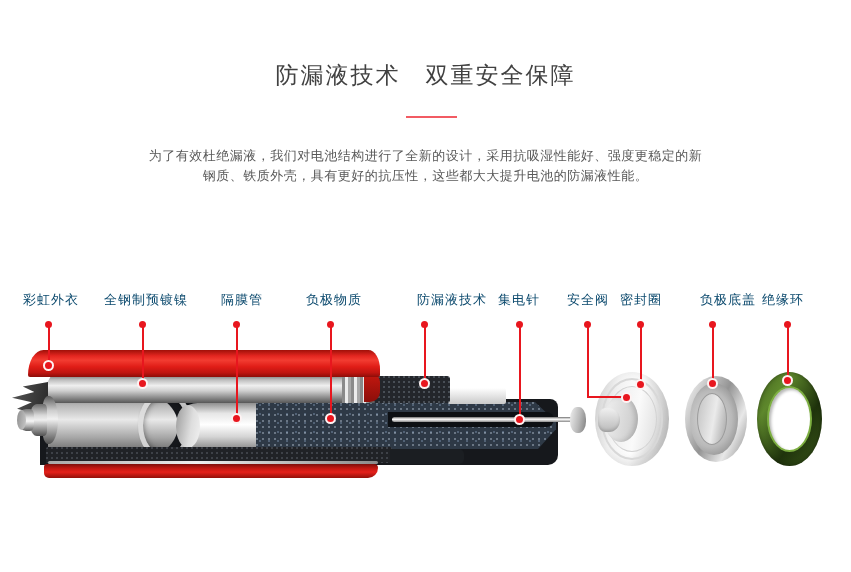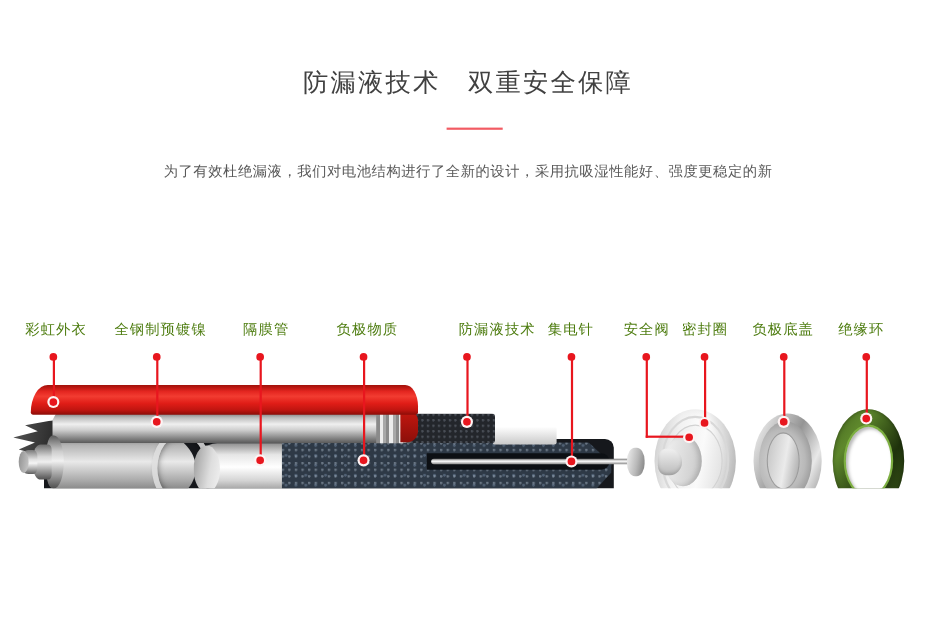--- a/index.html
+++ b/index.html
@@ -1,28 +1,28 @@
 <!DOCTYPE html>
 <html><head>
 <meta charset="utf-8">
 <style>
   html,body{margin:0;padding:0;background:#fff;}
-  .page{position:relative;width:851px;height:444px;background:#ffffff;overflow:hidden;
+  .page{position:relative;width:851px;height:572px;background:#ffffff;overflow:hidden;
         font-family:"Liberation Sans","DejaVu Sans",sans-serif;}
 
   
   .title{position:absolute;top:60px;left:0;right:0;text-align:center;
          font-size:23px;letter-spacing:2px;color:#414141;}
   .title-underline{position:absolute;top:116px;left:406px;width:51px;height:2px;background:#f25b63;}
   .intro{position:absolute;top:146px;left:0;right:0;text-align:center;
          font-size:13px;line-height:20px;color:#595959;letter-spacing:.5px;}
 
   
   .part-label{position:absolute;top:291px;transform:translateX(-50%);
-              font-size:13px;color:#4d7c0f;white-space:nowrap;letter-spacing:1px;}
+              font-size:13px;color:#0c4a6e;white-space:nowrap;letter-spacing:1px;}
   .ldot{position:absolute;width:7px;height:7px;border-radius:50%;background:#e8161e;z-index:60;}
   .lline{position:absolute;width:2px;background:#e8161e;z-index:59;}
   .lhline{position:absolute;height:2px;background:#e8161e;z-index:59;}
   .tdot{position:absolute;width:7px;height:7px;border-radius:50%;background:#e8161e;
         border:2px solid rgba(255,255,255,.95);z-index:61;}
 
   
   .art{position:absolute;}
   .interior{left:40px;top:399px;width:518px;height:66px;background:#16181c;border-radius:0 8px 10px 0;z-index:1;}
   .inner-cyl{left:48px;top:389px;width:130px;height:73px;z-index:2;
@@ -113,31 +113,32 @@
 </style>
 </head>
 <body>
 
 <div class="page">
 
   <div class="title">防漏液技术　双重安全保障</div>
   <div class="title-underline"></div>
   <div class="intro">
     <div>为了有效杜绝漏液，我们对电池结构进行了全新的设计，采用抗吸湿性能好、强度更稳定的新</div>
+    <div>钢质、铁质外壳，具有更好的抗压性，这些都大大提升电池的防漏液性能。</div>
   </div>
 
   <div class="part-label" style="left:51px">彩虹外衣</div>
   <div class="part-label" style="left:146px">全钢制预镀镍</div>
   <div class="part-label" style="left:242px">隔膜管</div>
   <div class="part-label" style="left:334px">负极物质</div>
   <div class="part-label" style="left:452px">防漏液技术</div>
   <div class="part-label" style="left:519px">集电针</div>
   <div class="part-label" style="left:588px">安全阀</div>
   <div class="part-label" style="left:641px">密封圈</div>
-  <div class="part-label" style="left:712px">负极底盖</div>
+  <div class="part-label" style="left:728px">负极底盖</div>
   <div class="part-label" style="left:783px">绝缘环</div>
 
   <div class="ldot" style="left:45px;top:321px"></div>
   <div class="lline" style="left:48px;top:327px;height:37px"></div>
   <div class="tdot" style="left:43px;top:360px"></div>
 
   <div class="ldot" style="left:139px;top:321px"></div>
   <div class="lline" style="left:142px;top:327px;height:55px"></div>
   <div class="tdot" style="left:137px;top:378px"></div>
 

